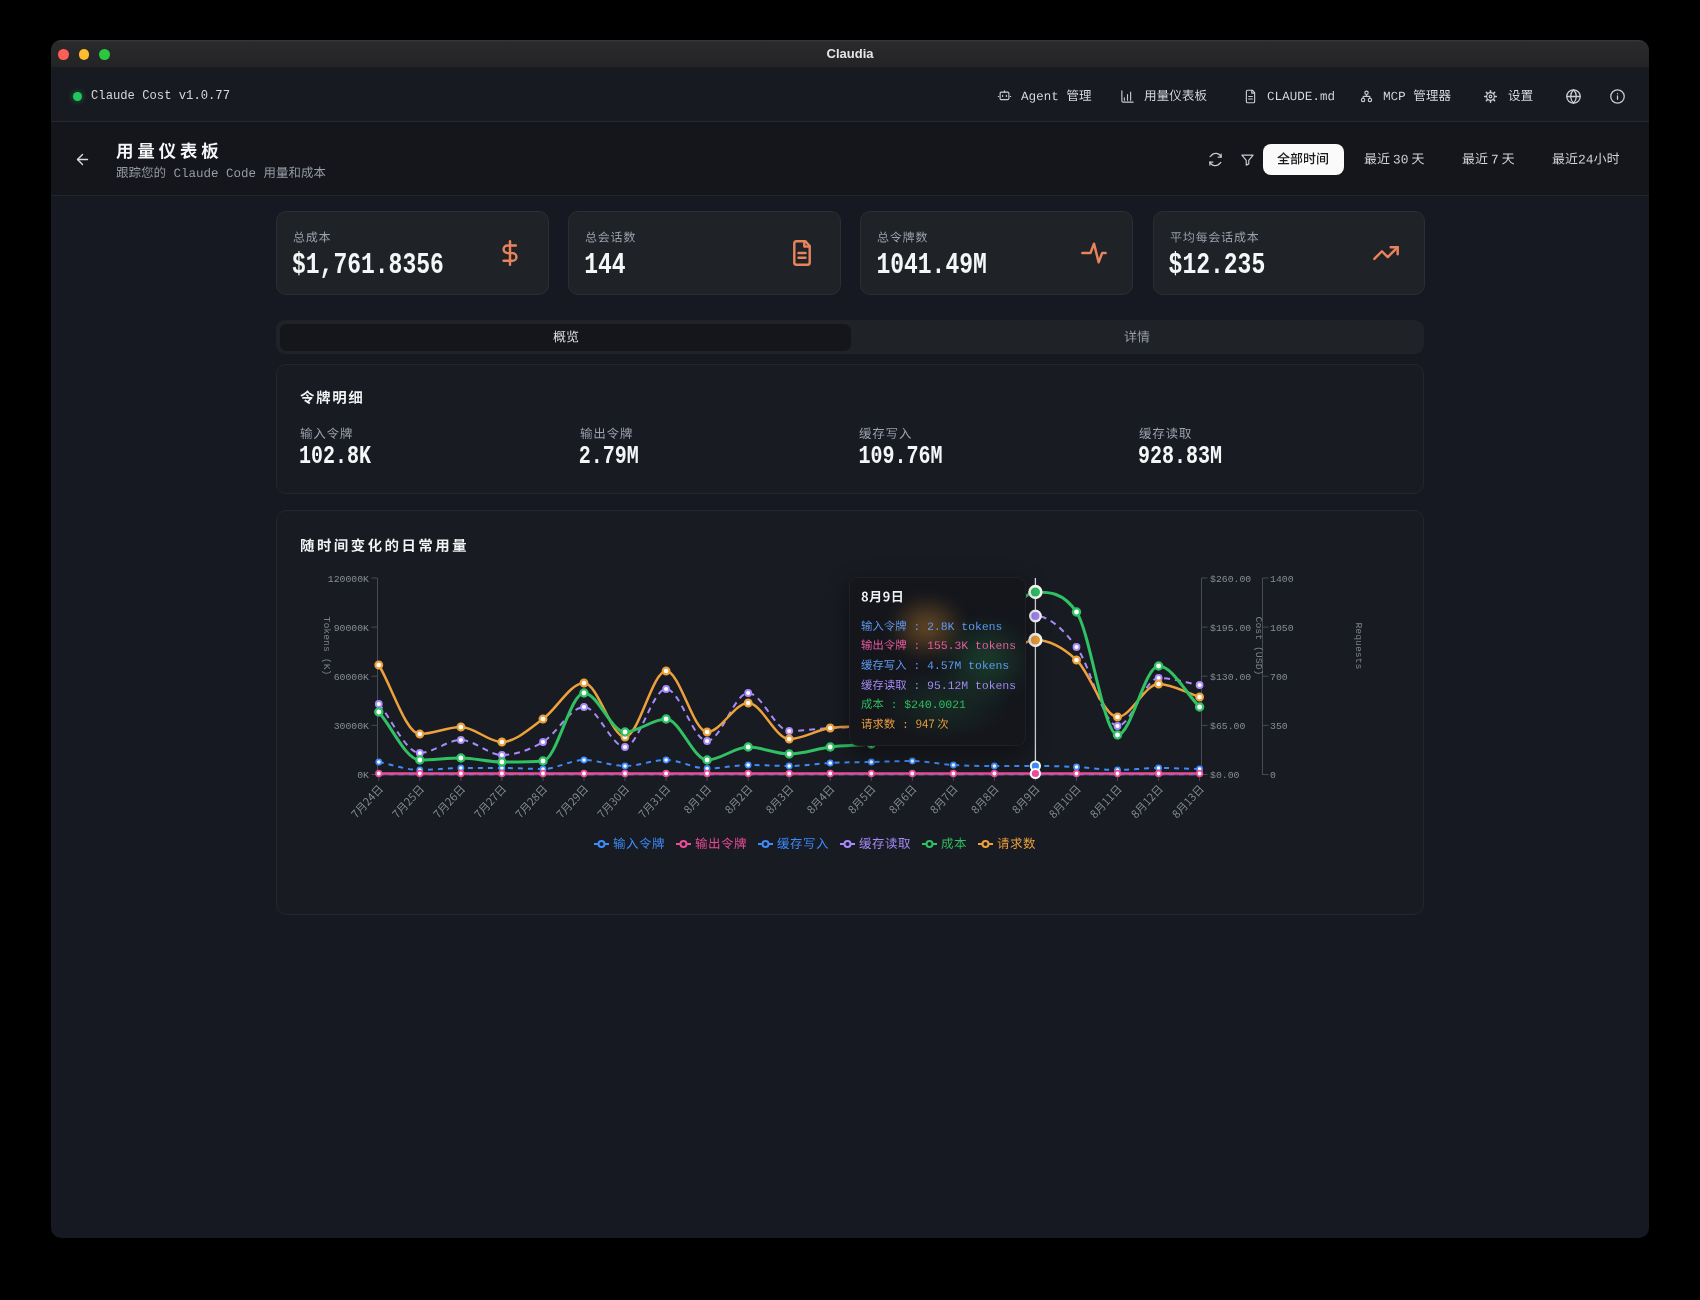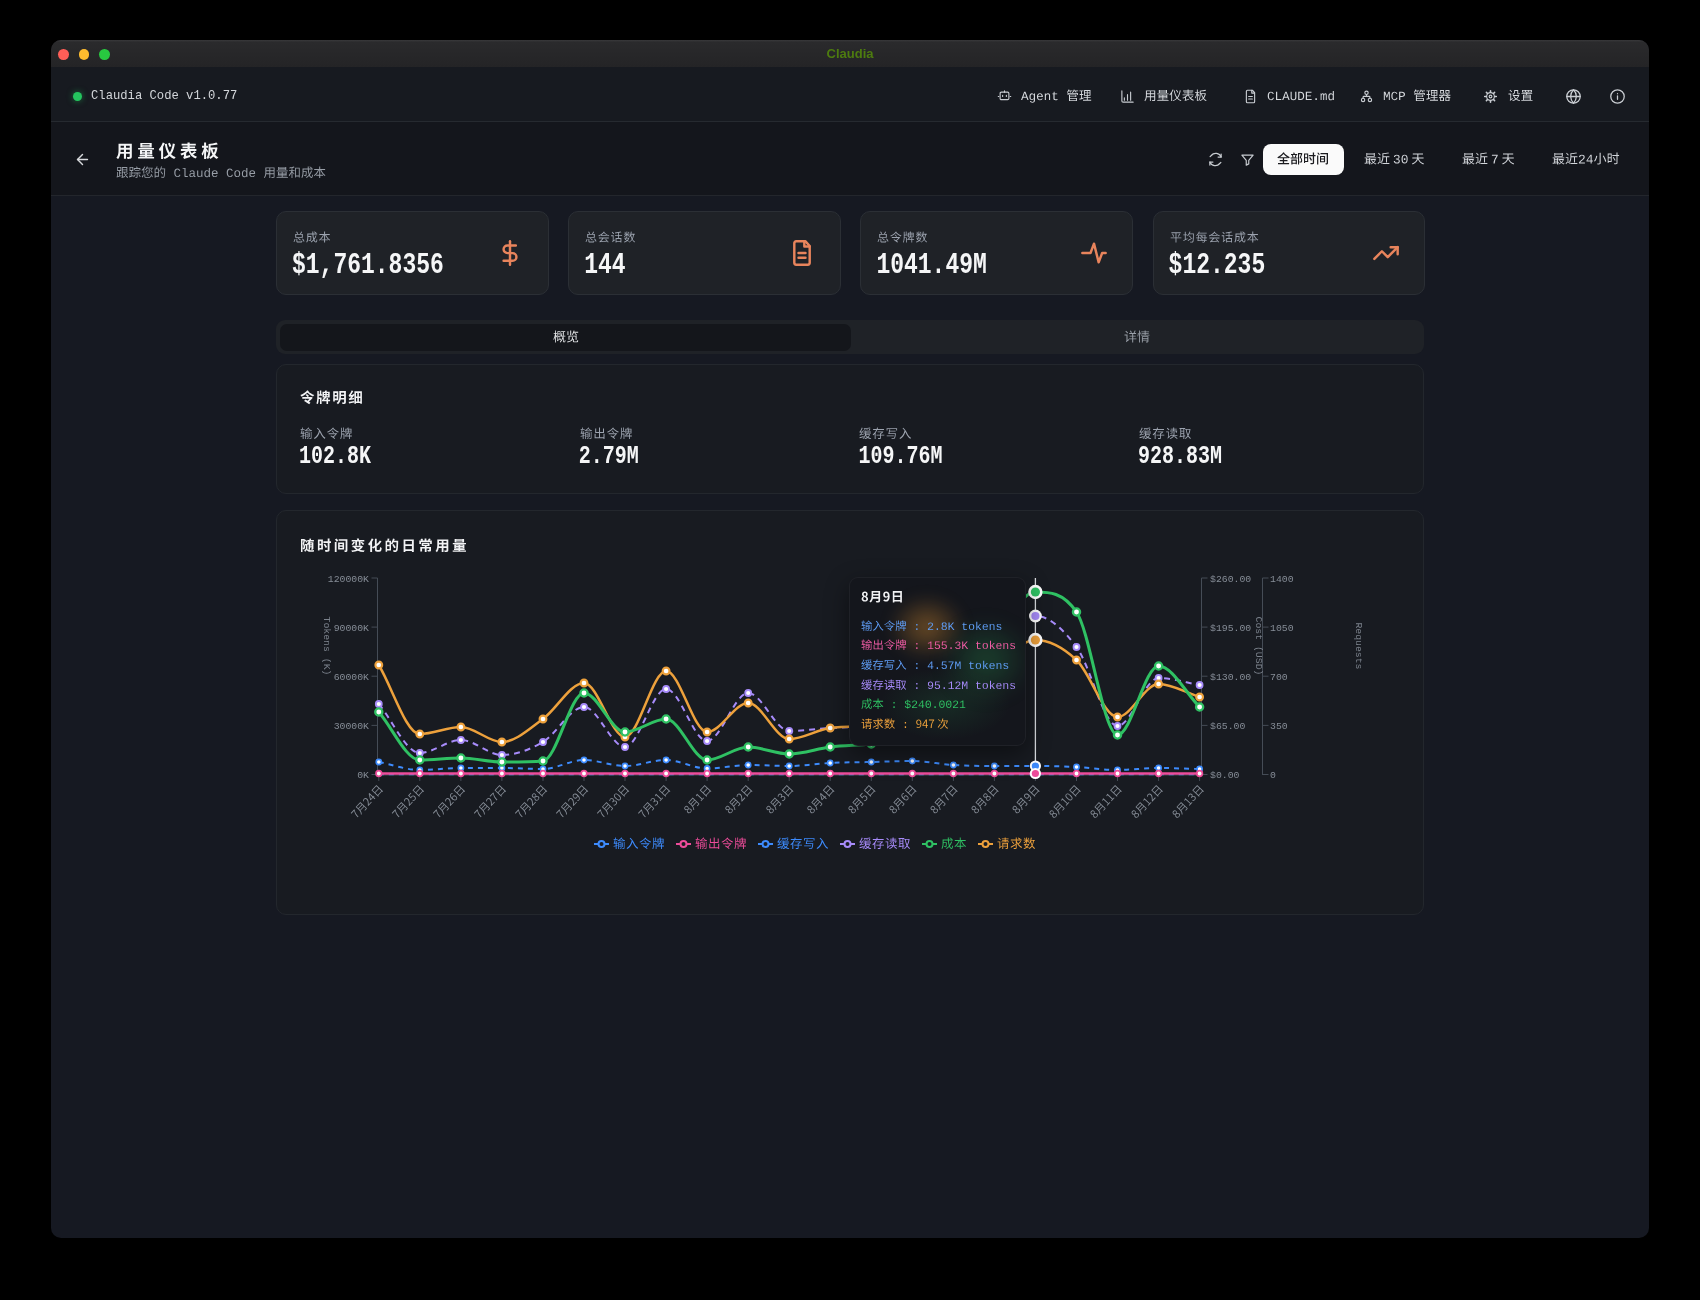--- a/index.html
+++ b/index.html
@@ -3,24 +3,24 @@
 *{margin:0;padding:0;box-sizing:border-box}
 html,body{width:1700px;height:1300px;background:#000;font-family:"Liberation Mono",monospace;overflow:hidden}
 #win{position:absolute;left:51px;top:40px;width:1598px;height:1198px;background:#161922;border-radius:10px;overflow:hidden}
 .abs{position:absolute}
 </style></head><body>
 <div id="win">
 <div class="abs" style="left:0;top:0;width:1598px;height:27px;background:linear-gradient(#39393b,#2a2a2c 8%,#242426)"></div>
 <div class="abs" style="left:7.4px;top:8.8px;width:10.8px;height:10.8px;border-radius:50%;background:#ff5e57"></div>
 <div class="abs" style="left:27.6px;top:8.8px;width:10.8px;height:10.8px;border-radius:50%;background:#febc2e"></div>
 <div class="abs" style="left:47.9px;top:8.8px;width:10.8px;height:10.8px;border-radius:50%;background:#28c840"></div>
-<div class="abs" style="left:0;top:6px;width:1598px;text-align:center;font-family:'Liberation Sans',sans-serif;font-weight:bold;font-size:13px;color:#4d7c0f">Claudia</div>
+<div class="abs" style="left:0;top:6px;width:1598px;text-align:center;font-family:'Liberation Sans',sans-serif;font-weight:bold;font-size:13px;color:#e5e5e5">Claudia</div>
 <div class="abs" style="left:0;top:27px;width:1598px;height:55px;background:#171a20;border-bottom:1px solid #262a30"></div>
 <div class="abs" style="left:21.5px;top:51.5px;width:9px;height:9px;border-radius:50%;background:#24c55e;box-shadow:0 0 6px #24c55e88"></div>
-<div class="abs" style="left:40px;top:49px;font-size:12.2px;color:#d3d6da">Claudia Code v1.0.77</div>
+<div class="abs" style="left:40px;top:49px;font-size:12.2px;color:#d3d6da">Claude Cost v1.0.77</div>
 <svg style="position:absolute;left:945.5px;top:48.5px;" width="15" height="15" viewBox="0 0 24 24" fill="none" stroke="#c9cdd2" stroke-width="1.8" stroke-linecap="round" stroke-linejoin="round">
       <path d="M12 5V3"></path>
       <rect x="5" y="5" width="14" height="12" rx="2"></rect>
       <path d="M2 12h1M21 12h1M9 10v2M15 10v2"></path>
     </svg>
 <svg style="position:absolute;left:970.0px;top:49.1px;overflow:visible" width="70.6" height="14.4" viewBox="0 -11.1 70.6 14.4">
       <path fill="#d6d9dd" d="M6.4 0.0 5.5 -2.4H2.0L1.2 0.0H0.0L3.1 -8.3H4.5L7.6 0.0ZM3.8 -7.4 3.7 -7.2 3.3 -5.9 2.4 -3.3H5.2L4.1 -6.3Z M11.3 2.6Q10.3 2.6 9.7 2.2Q9.1 1.8 8.9 1.0L10.0 0.8Q10.1 1.3 10.5 1.5Q10.8 1.8 11.4 1.8Q12.9 1.8 12.9 -0.2V-1.4H12.9Q12.6 -0.7 12.1 -0.4Q11.5 -0.1 10.8 -0.1Q9.6 -0.1 9.0 -0.9Q8.4 -1.7 8.4 -3.4Q8.4 -5.1 9.0 -5.9Q9.6 -6.8 10.9 -6.8Q11.6 -6.8 12.1 -6.4Q12.6 -6.1 12.9 -5.5H12.9Q12.9 -5.7 12.9 -6.1Q13.0 -6.6 13.0 -6.7H14.0Q14.0 -6.3 14.0 -5.3V-0.2Q14.0 1.2 13.4 1.9Q12.7 2.6 11.3 2.6ZM12.9 -3.4Q12.9 -4.6 12.4 -5.3Q12.0 -5.9 11.2 -5.9Q10.3 -5.9 10.0 -5.3Q9.6 -4.8 9.6 -3.4Q9.6 -2.5 9.7 -1.9Q9.9 -1.4 10.2 -1.1Q10.6 -0.9 11.2 -0.9Q11.7 -0.9 12.1 -1.2Q12.5 -1.5 12.7 -2.0Q12.9 -2.6 12.9 -3.4Z M17.1 -3.1Q17.1 -2.0 17.6 -1.3Q18.1 -0.7 19.0 -0.7Q19.6 -0.7 20.1 -1.0Q20.5 -1.3 20.7 -1.7L21.7 -1.5Q21.4 -0.7 20.7 -0.3Q20.0 0.1 19.0 0.1Q17.5 0.1 16.7 -0.8Q15.9 -1.7 15.9 -3.4Q15.9 -5.0 16.7 -5.9Q17.5 -6.8 18.9 -6.8Q20.4 -6.8 21.1 -5.9Q21.9 -5.0 21.9 -3.2V-3.1ZM18.9 -6.0Q18.1 -6.0 17.6 -5.4Q17.1 -4.9 17.1 -3.9H20.7Q20.5 -6.0 18.9 -6.0Z M28.0 0.0V-4.3Q28.0 -5.1 27.7 -5.5Q27.4 -5.9 26.7 -5.9Q25.9 -5.9 25.4 -5.4Q24.9 -4.8 24.9 -3.9V0.0H23.8V-5.2Q23.8 -6.4 23.8 -6.7H24.8Q24.8 -6.6 24.8 -6.5Q24.8 -6.4 24.9 -6.2Q24.9 -6.0 24.9 -5.5H24.9Q25.5 -6.8 27.0 -6.8Q28.1 -6.8 28.6 -6.2Q29.1 -5.6 29.1 -4.4V0.0Z M31.4 -5.8V-6.7H32.5L32.8 -8.4H33.6V-6.7H36.2V-5.8H33.6V-1.8Q33.6 -1.3 33.8 -1.1Q34.1 -0.8 34.7 -0.8Q35.5 -0.8 36.5 -1.0V-0.2Q35.5 0.1 34.4 0.1Q33.4 0.1 32.9 -0.3Q32.4 -0.7 32.4 -1.7V-5.8Z M48.0 -5.5V1.0H49.0V0.6H55.1V1.0H56.0V-2.1H49.0V-3.0H55.3V-5.5ZM55.1 -0.2H49.0V-1.4H55.1ZM50.9 -7.8C51.0 -7.6 51.2 -7.3 51.3 -7.0H46.6V-5.0H47.6V-6.3H55.9V-5.0H56.9V-7.0H52.3C52.2 -7.4 51.9 -7.7 51.8 -8.0ZM49.0 -4.8H54.4V-3.7H49.0ZM47.5 -10.6C47.2 -9.5 46.6 -8.5 45.9 -7.8C46.1 -7.6 46.5 -7.4 46.7 -7.3C47.1 -7.7 47.4 -8.3 47.7 -8.9H48.6C48.9 -8.4 49.2 -7.8 49.3 -7.5L50.1 -7.7C50.0 -8.0 49.8 -8.5 49.5 -8.9H51.5V-9.6H48.1C48.2 -9.9 48.3 -10.2 48.4 -10.5ZM52.8 -10.6C52.6 -9.7 52.1 -8.8 51.6 -8.2C51.8 -8.1 52.2 -7.9 52.3 -7.8C52.6 -8.1 52.9 -8.4 53.1 -8.8H54.0C54.4 -8.4 54.7 -7.8 54.9 -7.4L55.6 -7.8C55.5 -8.1 55.2 -8.5 55.0 -8.8H57.2V-9.6H53.4C53.5 -9.8 53.6 -10.1 53.7 -10.4Z M64.0 -6.8H65.9V-5.2H64.0ZM66.7 -6.8H68.6V-5.2H66.7ZM64.0 -9.2H65.9V-7.6H64.0ZM66.7 -9.2H68.6V-7.6H66.7ZM62.0 -0.3V0.6H70.2V-0.3H66.8V-2.0H69.7V-2.9H66.8V-4.4H69.5V-10.0H63.1V-4.4H65.8V-2.9H62.9V-2.0H65.8V-0.3ZM58.4 -1.3 58.6 -0.3C59.8 -0.7 61.2 -1.2 62.6 -1.6L62.4 -2.5L61.0 -2.1V-5.2H62.3V-6.1H61.0V-8.8H62.5V-9.7H58.5V-8.8H60.1V-6.1H58.7V-5.2H60.1V-1.8C59.5 -1.6 58.9 -1.4 58.4 -1.3Z"></path>
     </svg>
 <svg style="position:absolute;left:1068.5px;top:48.5px;" width="15" height="15" viewBox="0 0 24 24" fill="none" stroke="#c9cdd2" stroke-width="1.8" stroke-linecap="round" stroke-linejoin="round">
       <path d="M3 3v16a2 2 0 0 0 2 2h16"></path>

